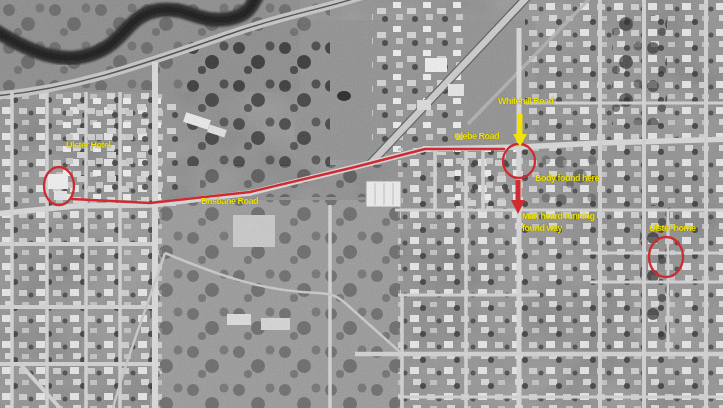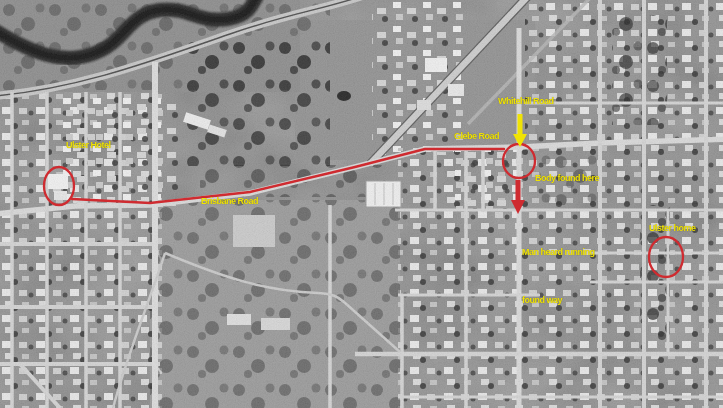--- a/index.html
+++ b/index.html
@@ -10,21 +10,21 @@
   }
   svg.photo, svg.overlay{position:absolute;left:0;top:0;}
   svg.overlay{z-index:5;}
   .ann-label{
     position:absolute;z-index:9;
     color:var(--annotation-yellow,#f0e305);
     font-weight:700;font-size:9px;letter-spacing:-0.5px;line-height:12px;
     white-space:nowrap;
     text-shadow:0 0 1px rgba(0,0,0,.45);
   }
-  .ann-label span{display:block;margin-top:36px;}
+  .ann-label span{display:block;}
   #lbl-ulster   {left:22px; top:139px;padding-left:44px;}
   #lbl-brisbane {left:172px;top:195px;margin-left:29px;}
   #lbl-glebe    {left:454px;top:130px;}
   #lbl-whitehill{left:498px;top:95px;}
   #lbl-body     {left:535px;top:172px;text-align:right;}
   #lbl-man      {left:522px;top:210px;}
   #lbl-molloy   {left:649px;top:222px;}
 </style>
 </head>
 <body>

